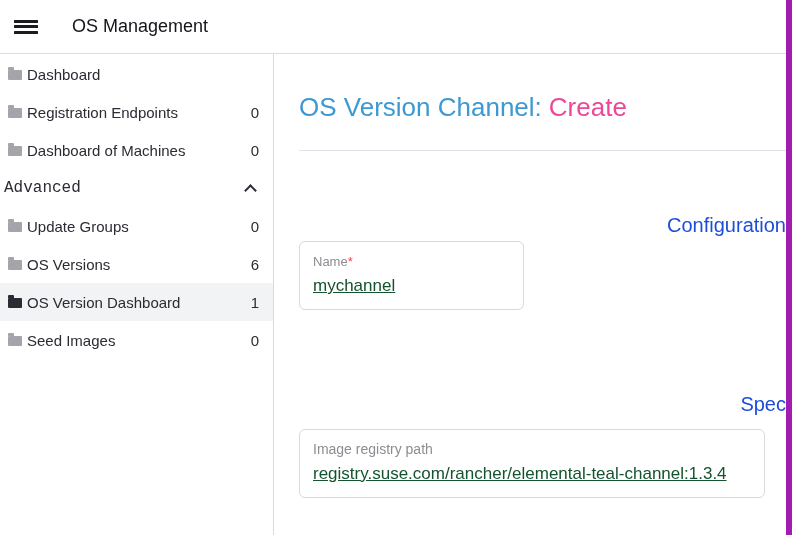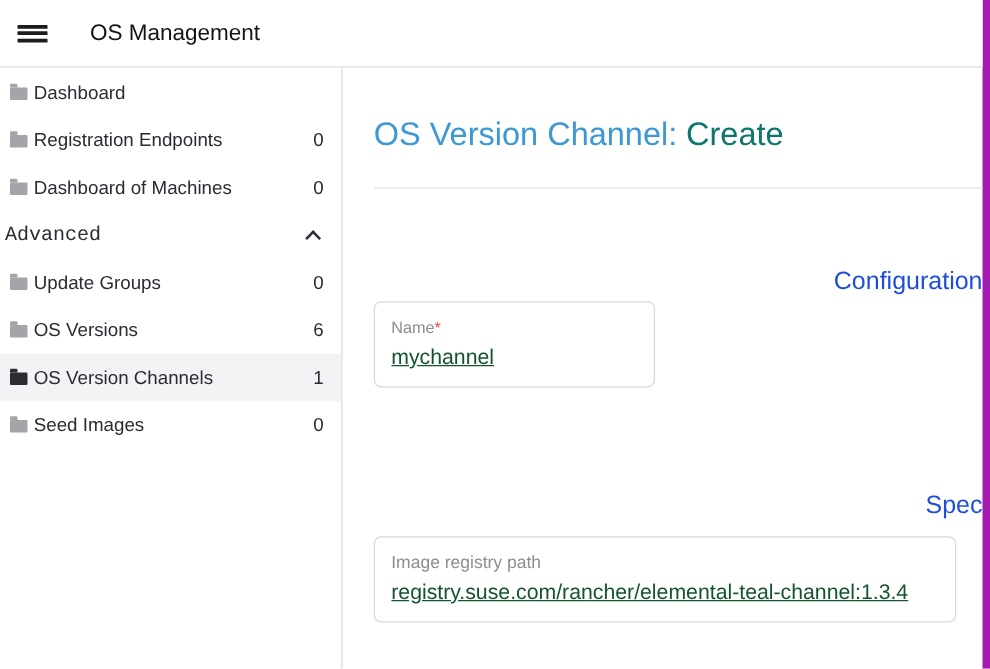--- a/index.html
+++ b/index.html
@@ -42,21 +42,21 @@
   .nav-group .nav-label { flex: 1; }
   .folder-icon { position: relative; width: 14px; height: 10px; background: #a4a4aa; border-radius: 1px; flex: 0 0 14px; margin-top: 1px; }
   .folder-icon::before { content: ""; position: absolute; top: -3px; left: 0; width: 6px; height: 3px; background: inherit; border-radius: 1px 1px 0 0; }
   .folder-icon.dark { background: #2b2b33; }
   .chevron-up { width: 9px; height: 9px; border-left: 2px solid #2b2b33; border-top: 2px solid #2b2b33; transform: rotate(45deg); margin-top: 4px; }
 
   
   .main { flex: 1; padding-left: 25px; min-width: 0; }
   .page-title { margin-top: 38px; font-size: 26px; font-weight: 400; line-height: 30px; }
   .page-title .resource { color: #3d98d3; margin-top: 20px; }
-  .page-title .action { color: #0f766e; margin-left: 7px; }
+  .page-title .action { color: #ec4899; margin-left: 7px; }
   .title-divider { border: none; border-top: 1px solid #e2e2ea; margin-top: 28px; }
 
   .section-heading { font-size: 20px; font-weight: 400; color: #1d4ed8; line-height: 24px; text-align: right; }
   .section-heading.configuration { margin-top: 62px; }
   .section-heading.spec { margin-top: 82px; }
 
   .field-card {
     border: 1px solid #d8d8df; border-radius: 6px;
     background: #fff; padding: 11px 12px 12px 13px;
     margin-top: 15px;
@@ -122,21 +122,21 @@
       </div>
 
       <div class="nav-item">
         <span class="folder-icon"></span>
         <span class="nav-label">OS Versions</span>
         <span class="nav-count">6</span>
       </div>
 
       <div class="nav-item selected">
         <span class="folder-icon dark"></span>
-        <span class="nav-label">OS Version Channels</span>
+        <span class="nav-label">OS Version Dashboard</span>
         <span class="nav-count">1</span>
       </div>
 
       <div class="nav-item">
         <span class="folder-icon"></span>
         <span class="nav-label">Seed Images</span>
         <span class="nav-count">0</span>
       </div>
 
     </div>

